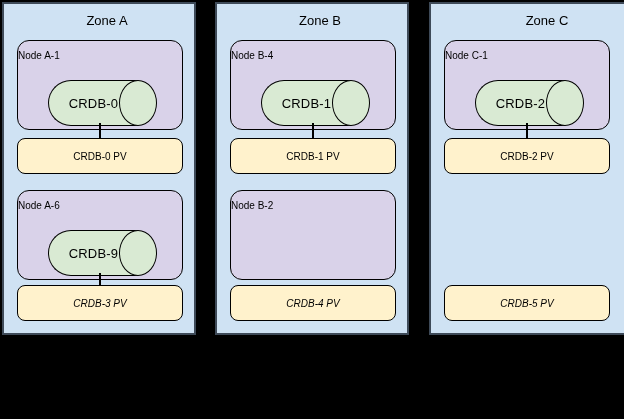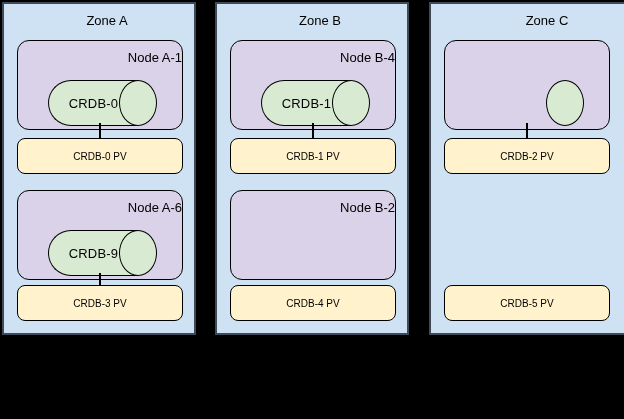--- a/index.html
+++ b/index.html
@@ -36,22 +36,22 @@
     height:90px;
     background:#d9d2e9;
     border:1px solid #000;
     border-radius:12px;
   }
   .node-1 { top:36px; }
   .node-2 { top:186px; }
   .node-label {
     position:absolute;
     top:9px; left:0; right:0;
-    text-align:right;
-    font-size:13px;
+    text-align:left;
+    font-size:10px;
   }
   .cylinder {
     position:absolute;
     left:30px;
     top:39px;
     width:108px;
     height:46px;
   }
   .cyl-body {
     position:absolute;
@@ -92,21 +92,21 @@
     height:36px;
     background:#fff2cc;
     border:1px solid #000;
     border-radius:8px;
     display:flex;
     align-items:center;
     justify-content:center;
     font-size:10px;
   }
   .pv-1 { top:134px; }
-  .pv-2 { top:281px; }
+  .pv-2 { top:281px;font-style:italic; }
 </style>
 </head>
 <body>
 
 <div class="zone zone-a">
   <div class="zone-label">Zone A</div>
 
   <div class="node node-1">
     <div class="node-label">Node A-1</div>
     <div class="cylinder">
@@ -158,21 +158,25 @@
   </div>
   <div class="pv pv-2">
     <span>CRDB-4 PV</span>
   </div>
 </div>
 
 <div class="zone zone-c">
   <div class="zone-label">Zone C</div>
 
   <div class="node node-1">
+    <div class="node-label">Node C-1</div>
     <div class="cylinder">
+      <div class="cyl-body">
+        <span class="cyl-label">CRDB-2</span>
+      </div>
       <div class="cyl-cap"></div>
     </div>
   </div>
   <div class="connector connector-1"></div>
   <div class="pv pv-1">
     <span>CRDB-2 PV</span>
   </div>
 
   <div class="pv pv-2">
     <span>CRDB-5 PV</span>

